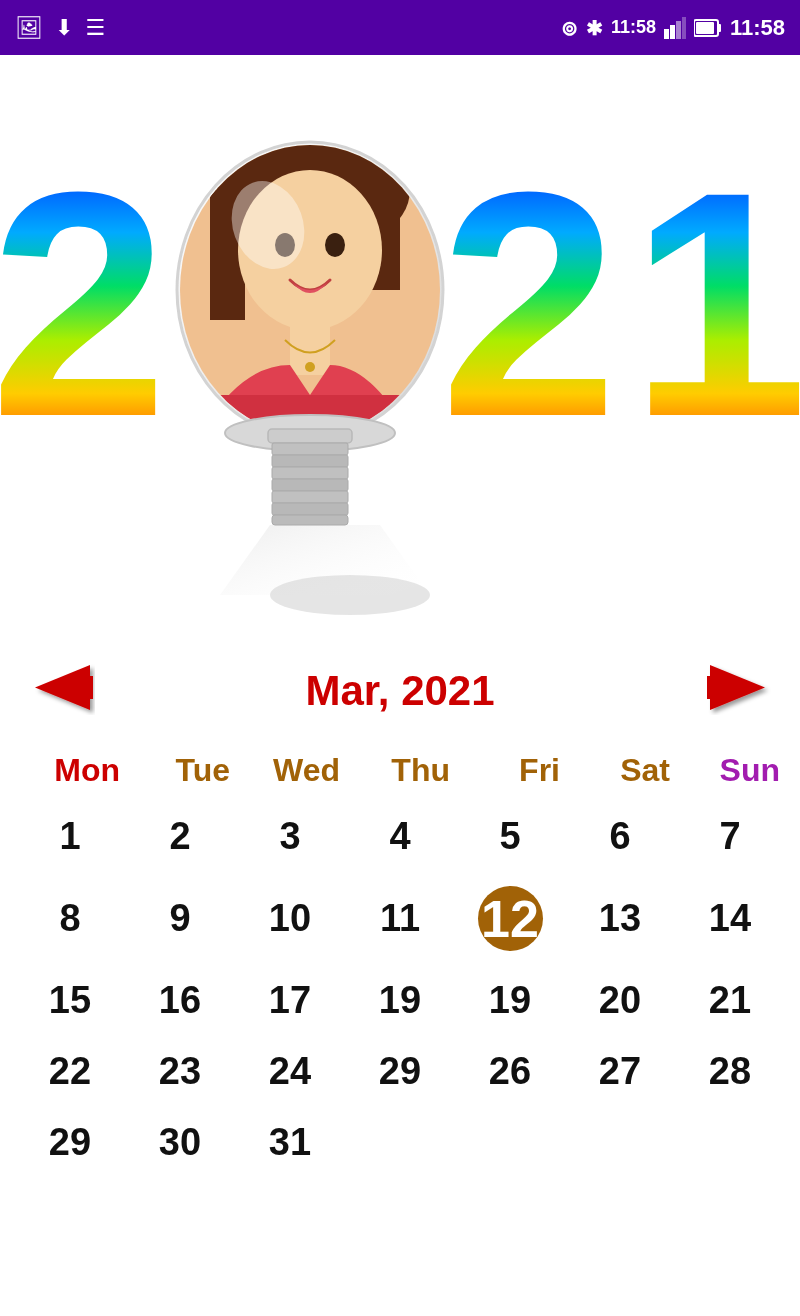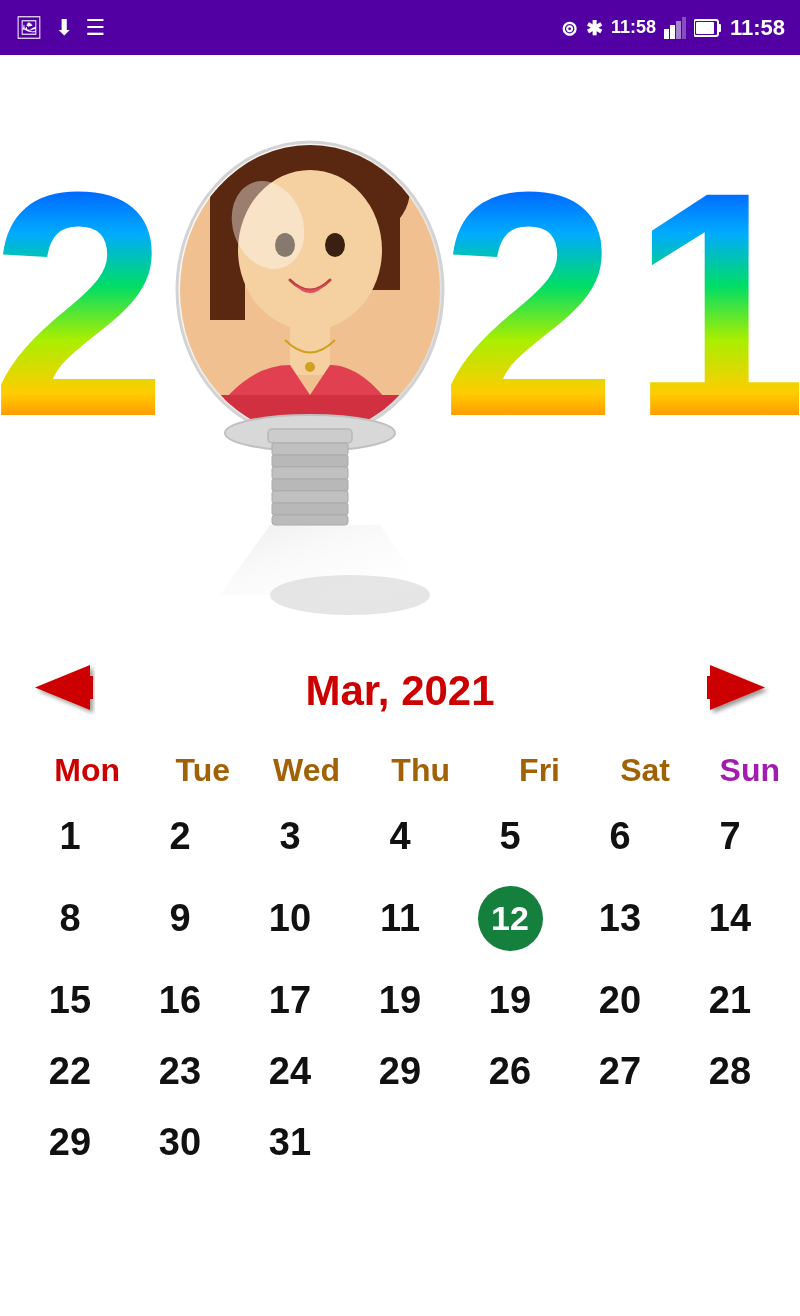--- a/index.html
+++ b/index.html
@@ -103,24 +103,24 @@
     .calendar-grid td.today {
       position: relative;
     }
 
     .today-circle {
       display: inline-flex;
       align-items: center;
       justify-content: center;
       width: 65px;
       height: 65px;
-      background: #15803d;
+      background: #a16207;
       border-radius: 50%;
       color: white;
-      font-size: 34px;
+      font-size: 52px;
       font-weight: bold;
     }
 
     
     .year-display {
       position: relative;
       width: 800px;
       height: 580px;
       overflow: hidden;
     }

